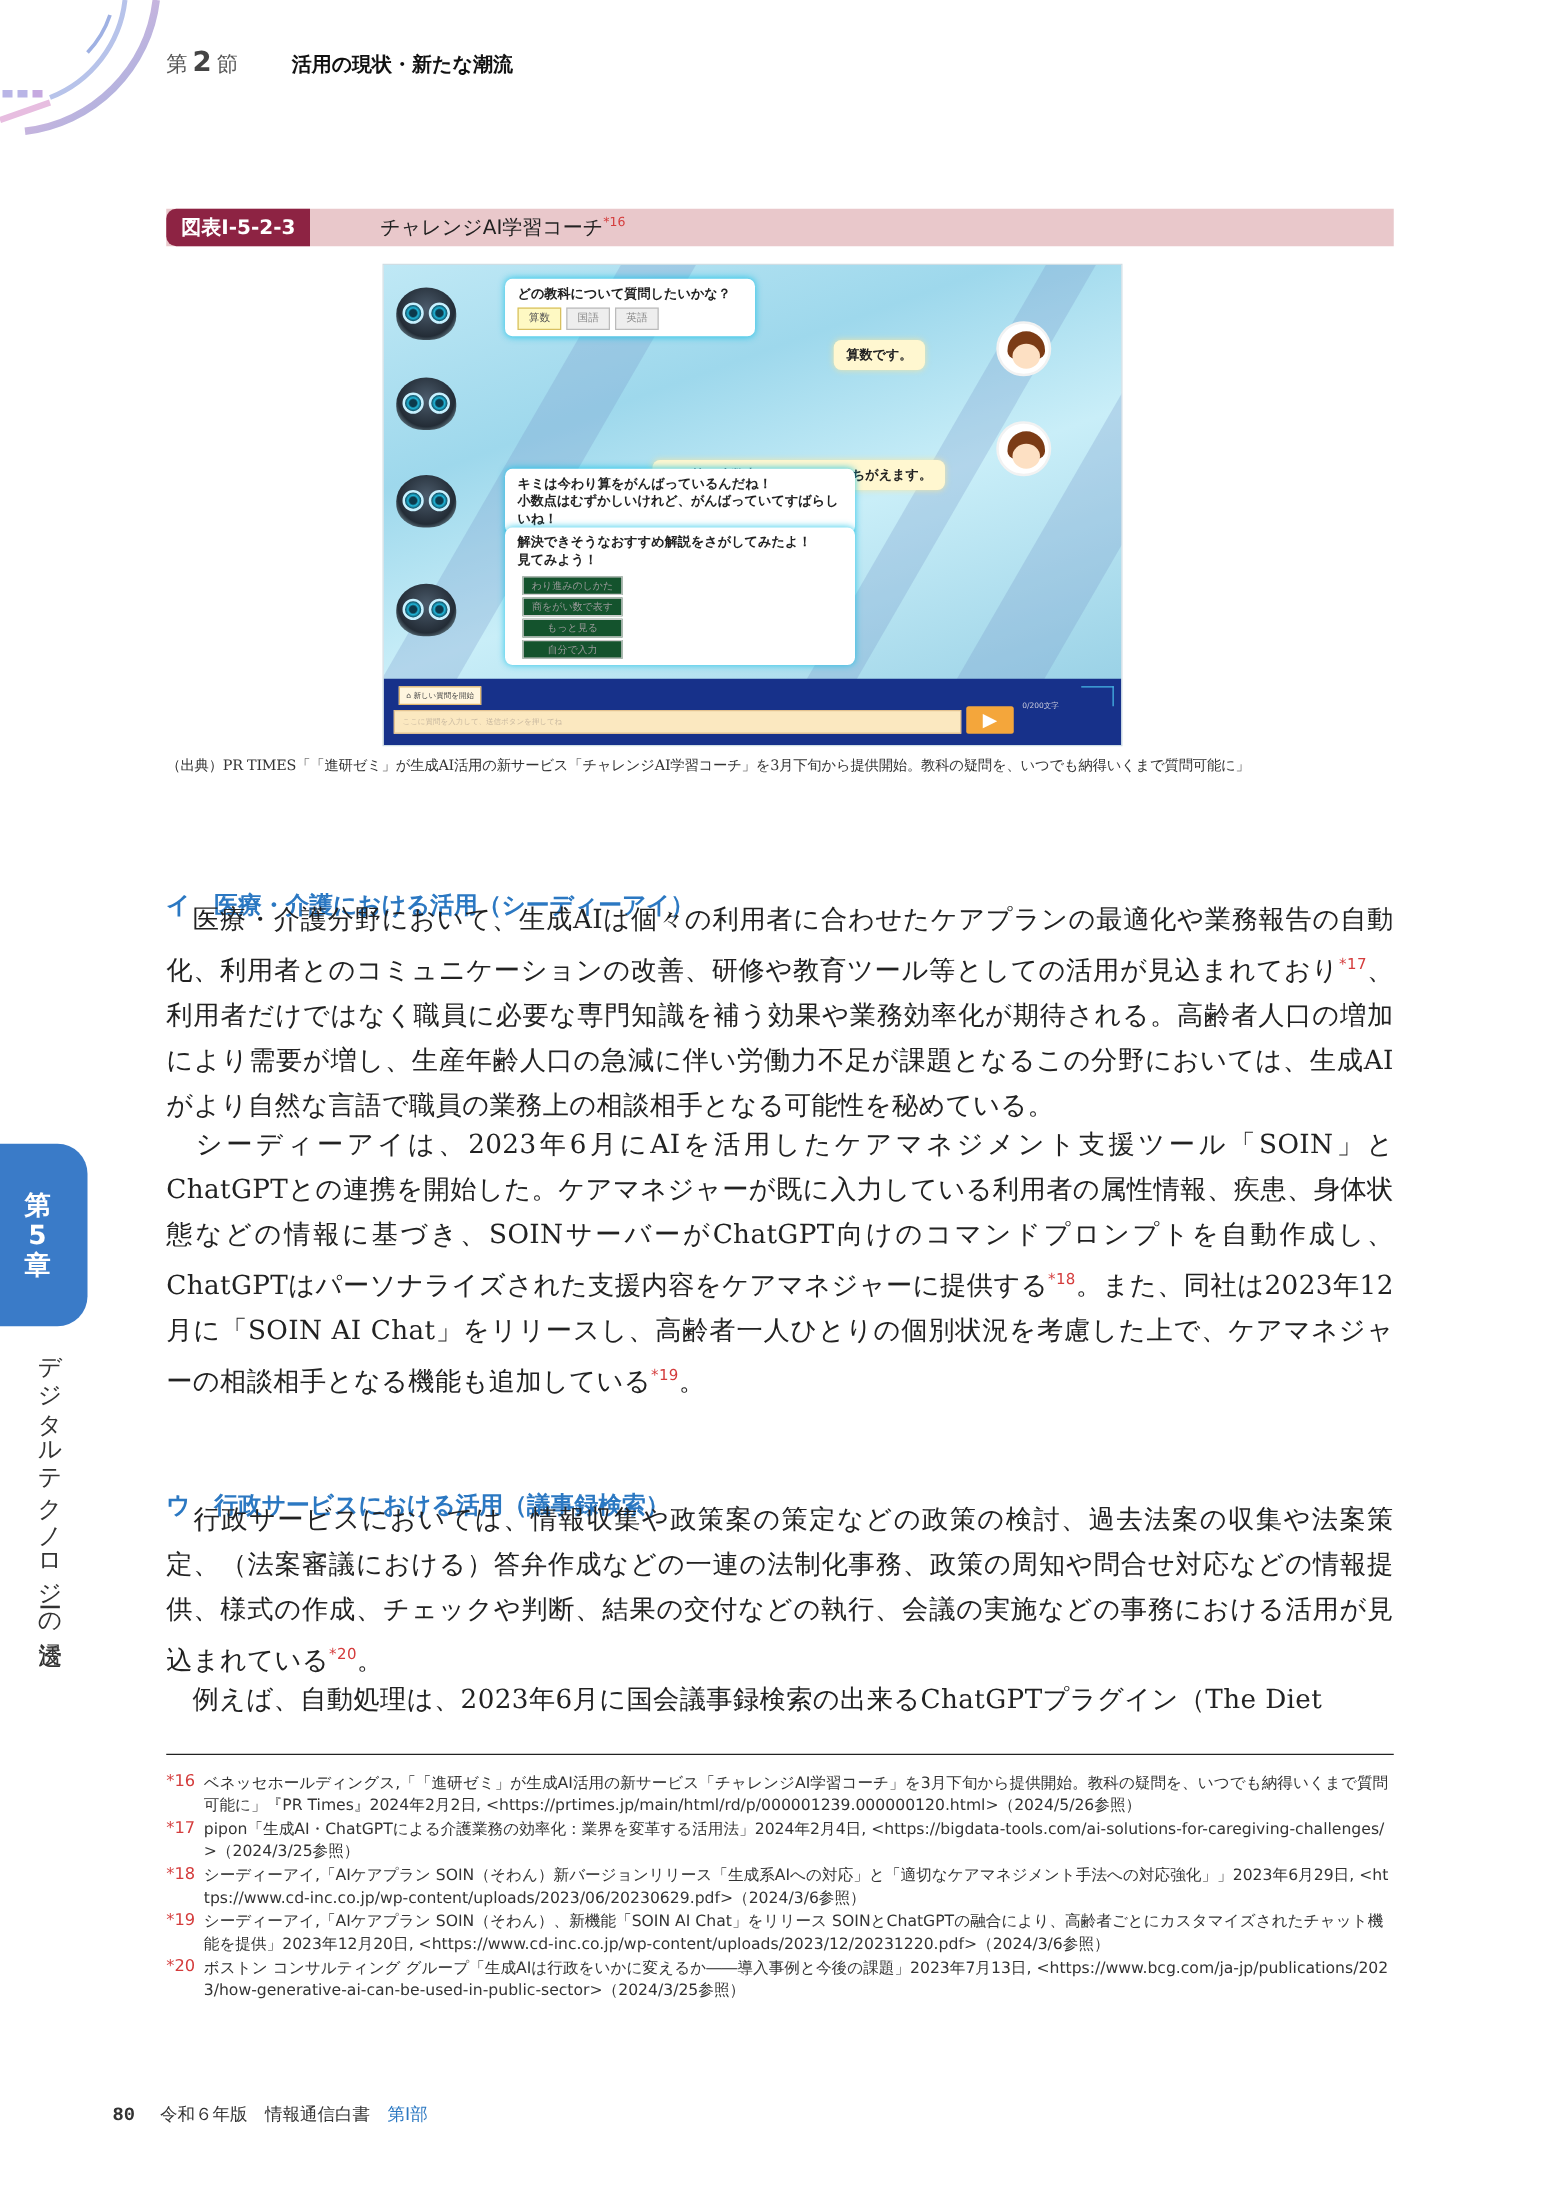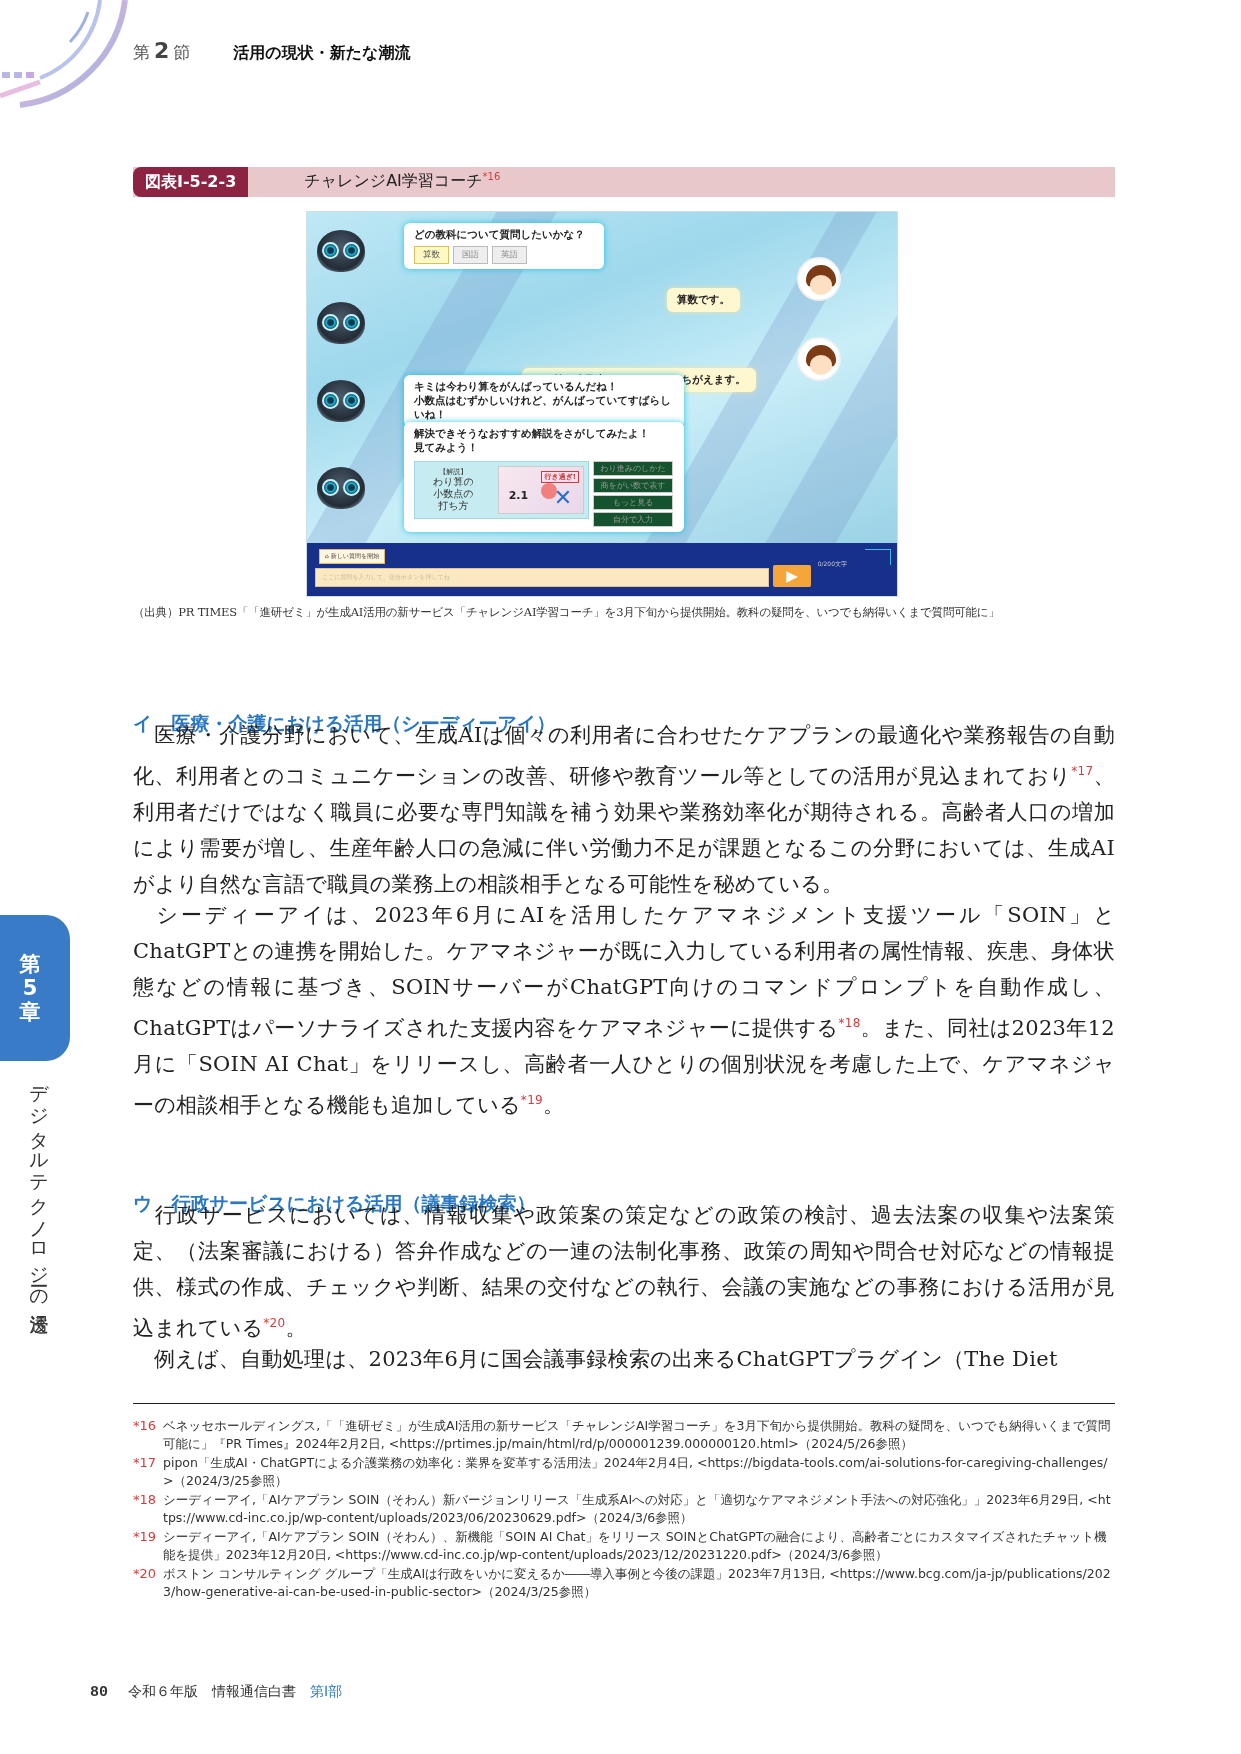--- a/index.html
+++ b/index.html
@@ -109,21 +109,21 @@
 
   <div class="owl" style="left:10px;top:18px;">
       <span class="eye l"></span>
       <span class="eye r"></span>
     </div>
   <div class="bubble" style="left:97px;top:11px;width:200px;">
     <div>どの教科について質問したいかな？</div>
     <span class="chip sel">算数</span><span class="chip">国語</span><span class="chip">英語</span>
   </div>
 
-  <div class="bubble user" style="left:360px;top:76px;">算数です。</div>
+  <div class="bubble user" style="left:360px;top:60px;">算数です。</div>
   <div class="kid" style="left:490px;top:45px;">
       <span class="hair"></span>
       <span class="face"></span>
     </div>
 
   <div class="owl" style="left:10px;top:90px;">
       <span class="eye l"></span>
       <span class="eye r"></span>
     </div>
 
@@ -143,34 +143,20 @@
   </div>
 
   <div class="owl" style="left:10px;top:255px;">
       <span class="eye l"></span>
       <span class="eye r"></span>
     </div>
   <div class="bubble" style="left:97px;top:210px;width:280px;">
     <div>解決できそうなおすすめ解説をさがしてみたよ！</div>
     <div>見てみよう！</div>
     <div class="lesson">
-      <div class="lesson-card" style="width:175px;">
-        <div class="lesson-text">
-          <span class="tag">【解説】</span>
-          <span>わり算の</span><br>
-          <span>小数点の</span><br>
-          <span>打ち方</span>
-        </div>
-        <div class="lesson-thumb" style="width:88px;">
-          <span style="position:absolute;left:10px;top:22px;">2.1</span>
-          <span style="position:absolute;right:4px;top:4px;font-size:7px;color:#c04040;background:#fde;border:1px solid #c04040;padding:0 2px;">行き過ぎ!</span>
-          <span style="position:absolute;left:42px;top:16px;width:16px;height:16px;border-radius:50%;background:#f08080;"></span>
-          <span style="position:absolute;left:55px;top:20px;color:#2a6fd0;font-size:22px;line-height:22px;">✕</span>
-        </div>
-      </div>
       <div class="lesson-opts">
         <span>わり進みのしかた</span>
         <span>商をがい数で表す</span>
         <span>もっと見る</span>
         <span>自分で入力</span>
       </div>
     </div>
   </div>
 
   <div class="shot-bottom">

